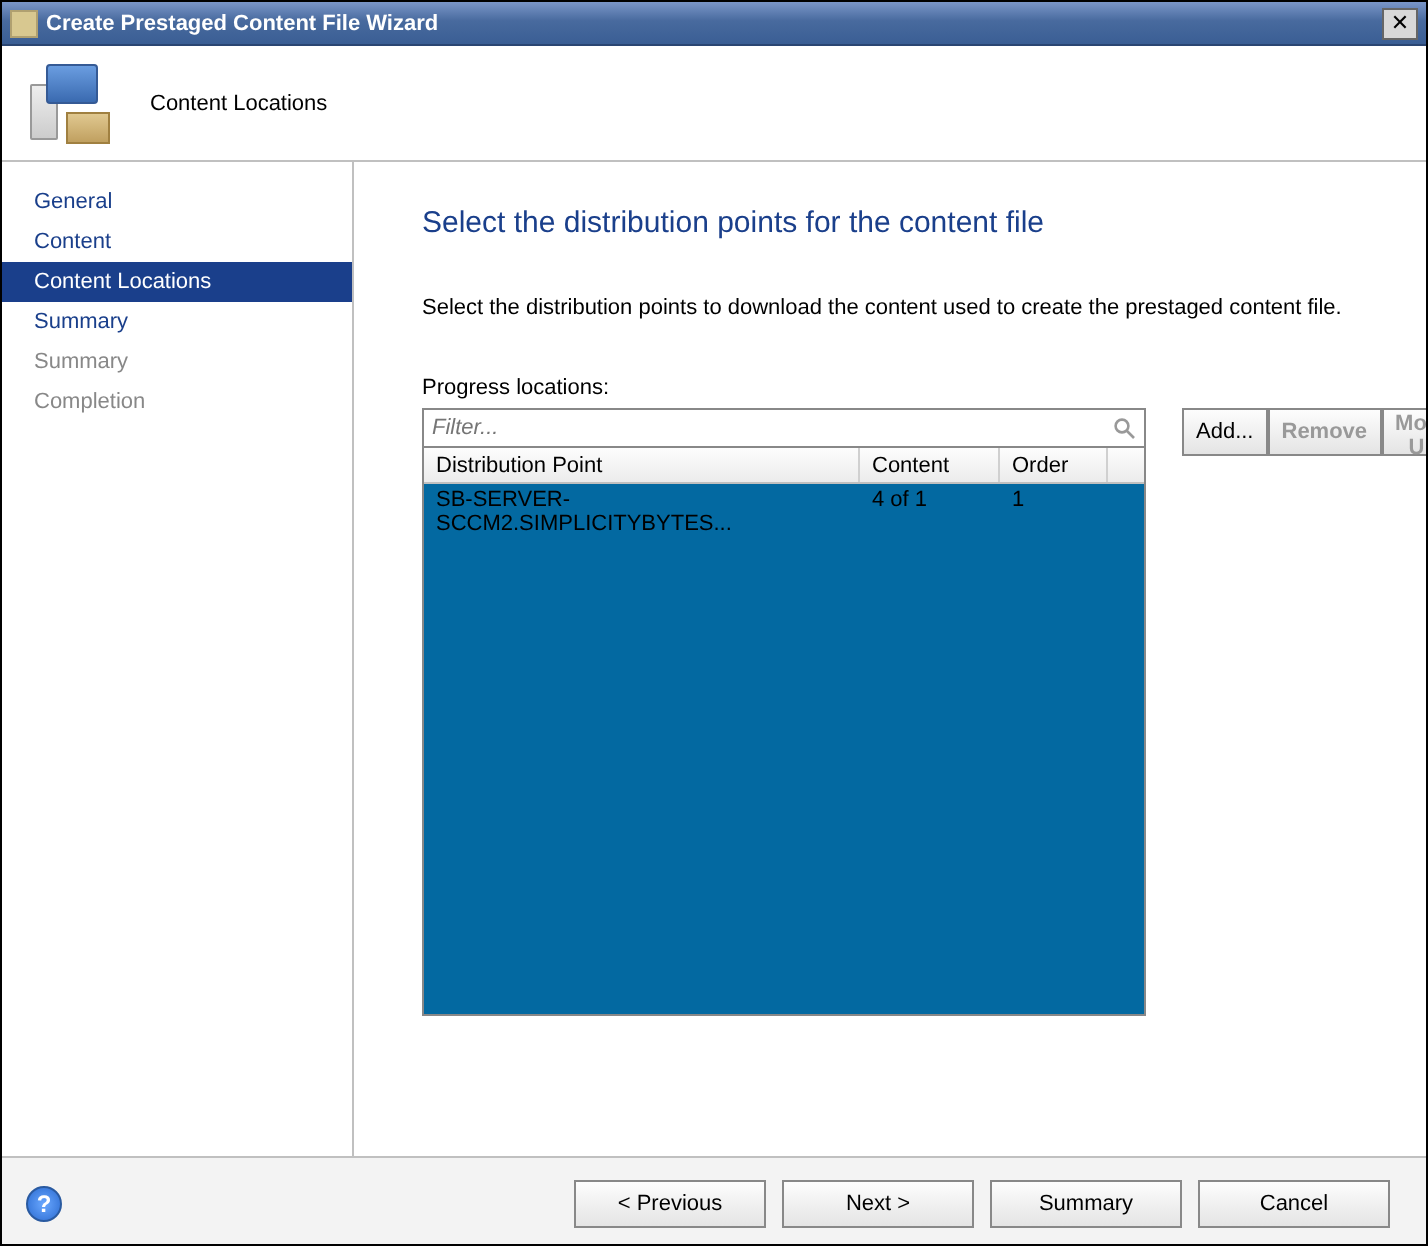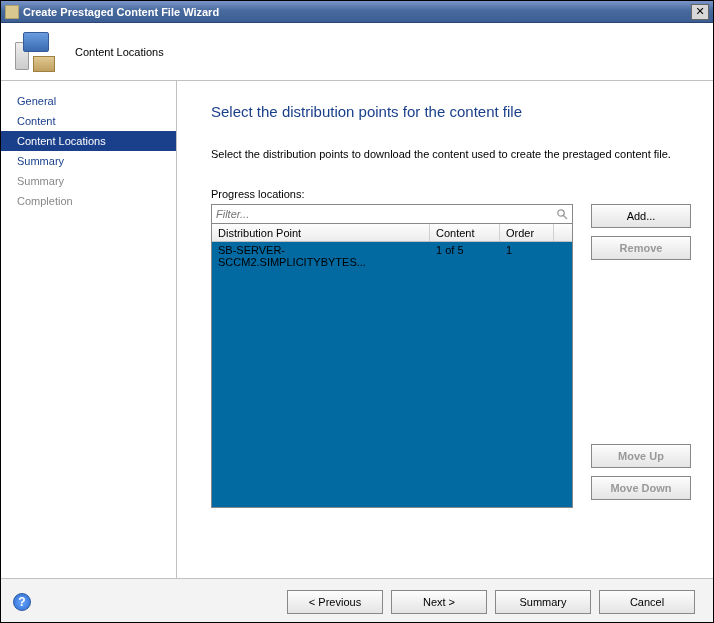--- a/index.html
+++ b/index.html
@@ -167,21 +167,21 @@
   .col-ord { width: 54px; }
   .col-end { width: 18px; border-right:none !important; }
   .list-row {
     display: flex;
     padding: 2px 0;
   }
   .list-row div { padding: 0 6px; font-size:11px; }
   .side-buttons {
     width: 100px;
     display: flex;
-    flex-direction: column;
+    flex-direction: row;
   }
   .btn {
     height: 24px;
     border: 1px solid #888;
     background: linear-gradient(#fdfdfd,#e4e4e4);
     font-family: inherit;
     font-size: 11px;
     cursor: pointer;
     margin-bottom: 8px;
   }
@@ -260,21 +260,21 @@
         </div>
         <div class="list">
           <div class="list-header">
             <div class="col-dp">Distribution Point</div>
             <div class="col-ct">Content</div>
             <div class="col-ord">Order</div>
             <div class="col-end"></div>
           </div>
           <div class="list-row">
             <div class="col-dp">SB-SERVER-SCCM2.SIMPLICITYBYTES...</div>
-            <div class="col-ct">1 of 5</div>
+            <div class="col-ct">4 of 1</div>
             <div class="col-ord">1</div>
             <div class="col-end"></div>
           </div>
         </div>
       </div>
 
       <div class="side-buttons">
         <button class="btn">Add...</button>
         <button class="btn" disabled="">Remove</button>
         <div class="side-spacer"></div>

